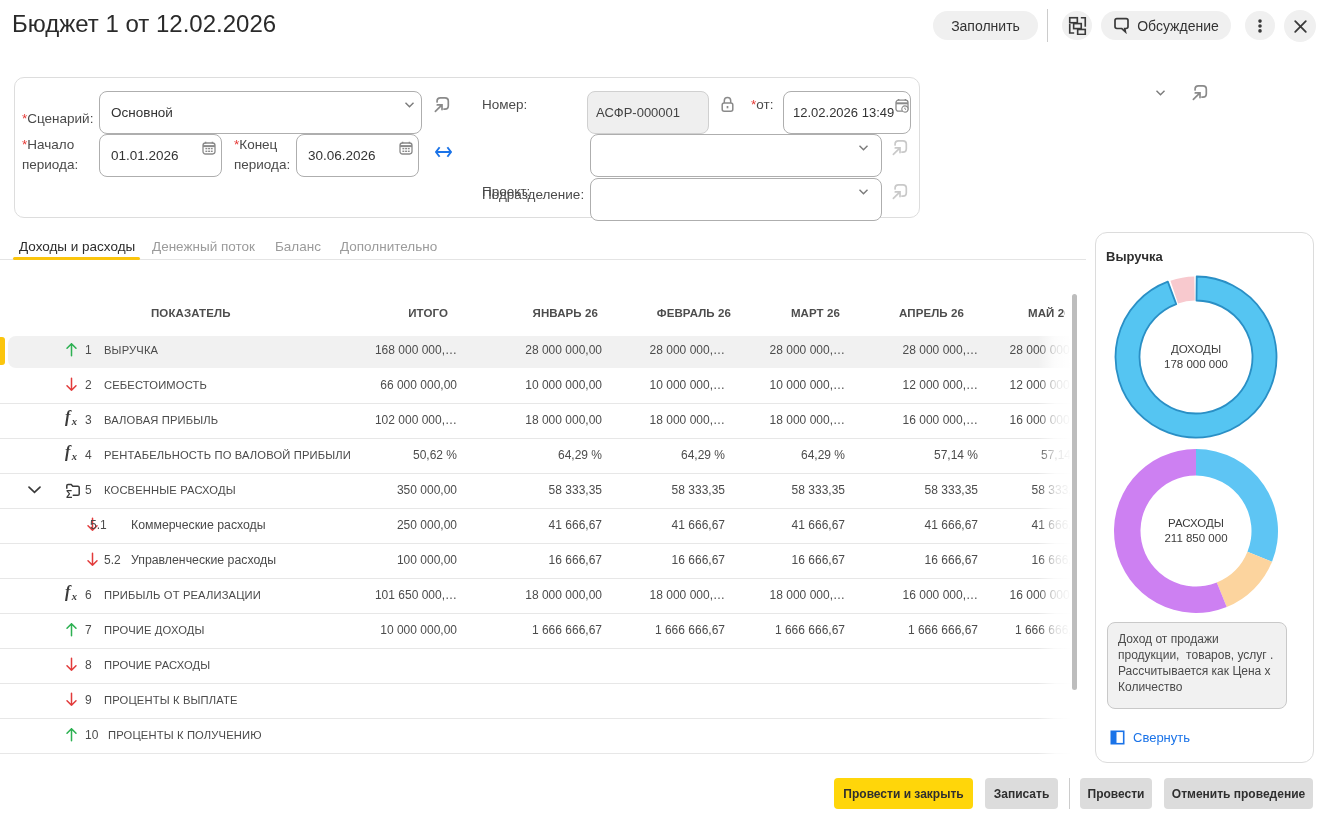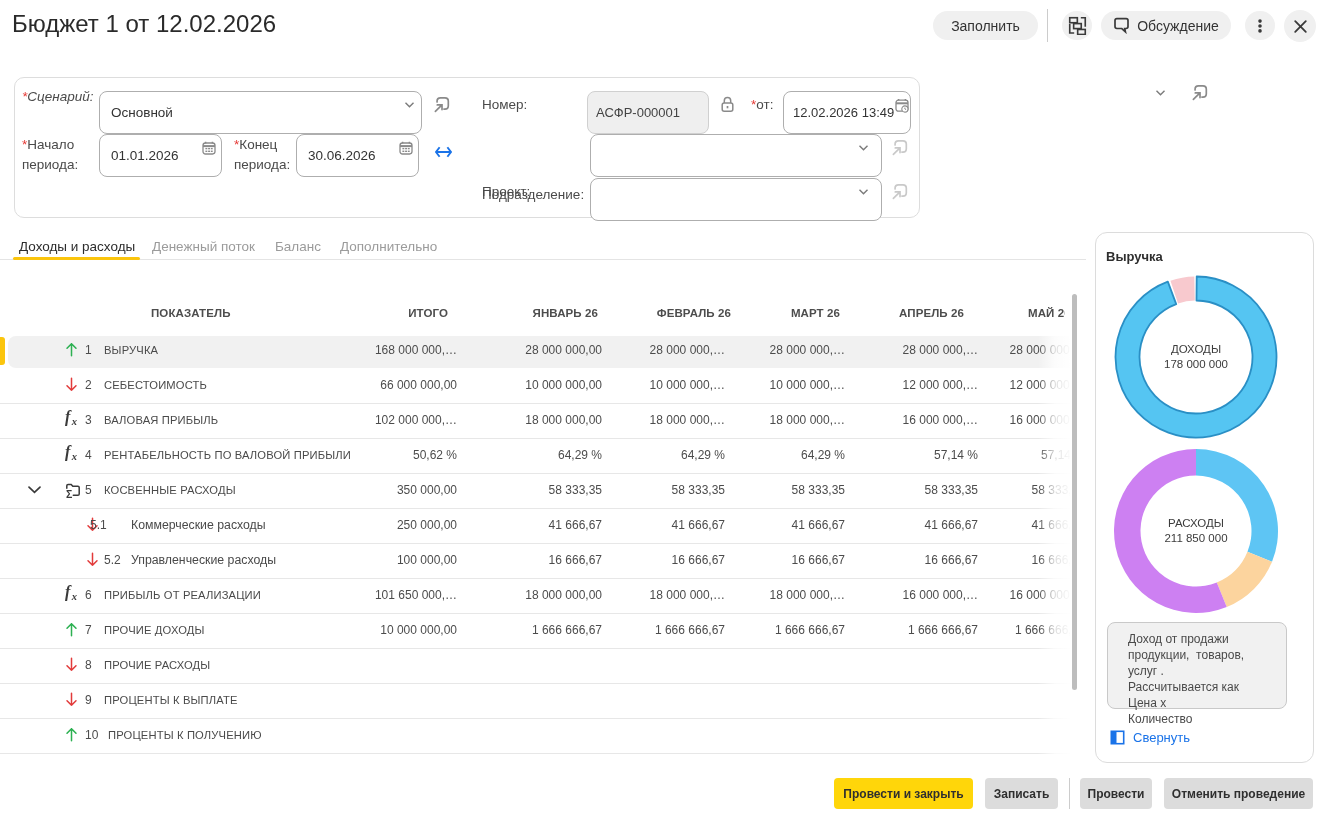--- a/index.html
+++ b/index.html
@@ -52,21 +52,21 @@
         <circle cx="8" cy="8" r="1.8"></circle>
         <circle cx="8" cy="12.9" r="1.8"></circle>
       </svg>
     </div>
 <div class="abs pill" style="left:1284px; top:11px; width:32px; border-radius:50%; height:32px; top:10px;">
       <svg class="ico" width="15" height="15" viewBox="0 0 15 15" stroke="#3a3a3a" stroke-width="1.8" stroke-linecap="round">
         <path d="M2.2 2.2 L12.8 12.8 M12.8 2.2 L2.2 12.8"></path>
       </svg>
     </div>
 <div class="abs" id="fpanel"></div>
-<div class="abs lbl" style="left:22px; top:87px;font-style:italic;"><span class="req">*</span>Сценарий:</div>
+<div class="abs lbl" style="left:22px; top:109px;"><span class="req">*</span>Сценарий:</div>
 <div class="abs inp" style="left:99px; top:91px; width:323px;">
       <span class="txt">Основной</span>
     </div>
 <svg class="abs" style="left:404px; top:101px;" width="11" height="8" viewBox="0 0 11 8" fill="none" stroke="#7a7a7a" stroke-width="1.4">
       <path d="M1.5 1.8 L5.5 5.8 L9.5 1.8"></path>
     </svg>
 <svg class="abs" style="left:432px; top:96px;" width="18" height="18" viewBox="0 0 16 16" fill="none" stroke="#8a8a8a" stroke-width="1.5" stroke-linecap="round">
       <path d="M4.5 5.3 V4.7 Q4.5 1.7 7.5 1.7 H11.5 Q14.5 1.7 14.5 4.7 V8.6 Q14.5 11.6 11.5 11.6 H10.6"></path>
       <path d="M3 13.7 L8.4 8.3 M4.7 7.9 H8.9 V12.1"></path>
     </svg>
@@ -312,21 +312,21 @@
 <text x="101" y="99" text-anchor="middle" font-size="11.5" fill="#3c3c3c">ДОХОДЫ</text>
 <text x="101" y="114" text-anchor="middle" font-size="11.5" fill="#3c3c3c">178 000 000</text>
 </svg>
 <svg class="abs" style="left:1095px; top:428px;" width="202" height="206" viewBox="0 0 202 206">
 <path d="M 101.00 21.00 A 82 82 0 0 1 177.03 133.72 L 152.46 123.79 A 55.5 55.5 0 0 0 101.00 47.50 Z" fill="#5ec5f4"></path>
 <path d="M 177.03 133.72 A 82 82 0 0 1 131.72 179.03 L 121.79 154.46 A 55.5 55.5 0 0 0 152.46 123.79 Z" fill="#fcd49e"></path>
 <path d="M 131.72 179.03 A 82 82 0 1 1 100.99 21.00 L 100.99 47.50 A 55.5 55.5 0 1 0 121.79 154.46 Z" fill="#cd80f2"></path>
 <text x="101" y="99" text-anchor="middle" font-size="11.5" fill="#3c3c3c">РАСХОДЫ</text>
 <text x="101" y="114" text-anchor="middle" font-size="11.5" fill="#3c3c3c">211 850 000</text>
 </svg>
-<div class="abs" style="left:1107px; top:622px; width:180px; height:87px; background:#f1f1f1; border:1px solid #c9c9c9; border-radius:8px; padding:8px 20px; font-size:12px; line-height:16px; color:#4a4a4a;">Доход от продажи<br>продукции,&nbsp; товаров, услуг .<br>Рассчитывается как Цена х<br>Количество</div>
+<div class="abs" style="left:1107px; top:622px; width:180px; height:87px; background:#f1f1f1; border:1px solid #c9c9c9; border-radius:8px; padding:8px 10px; font-size:12px; line-height:16px; color:#4a4a4a;">Доход от продажи<br>продукции,&nbsp; товаров, услуг .<br>Рассчитывается как Цена х<br>Количество</div>
 <div class="abs" style="left:1110px; top:730px; display:flex; align-items:center;">
       <svg width="15" height="15" viewBox="0 0 15 15">
         <rect x="1.3" y="1.3" width="12.4" height="12.4" fill="none" stroke="#1a73e8" stroke-width="1.6"></rect>
         <rect x="1.3" y="1.3" width="5.2" height="12.4" fill="#1a73e8"></rect>
       </svg>
       <span style="margin-left:8px; font-size:13px; color:#1a73e8;">Свернуть</span>
     </div>
 <div class="abs btn" style="left:834px; top:778px; width:139px; background:#ffd60a;">Провести и закрыть</div>
 <div class="abs btn" style="left:985px; top:778px; width:73px;">Записать</div>
 <div class="abs vline" style="left:1069px; top:778px; height:31px;"></div>

